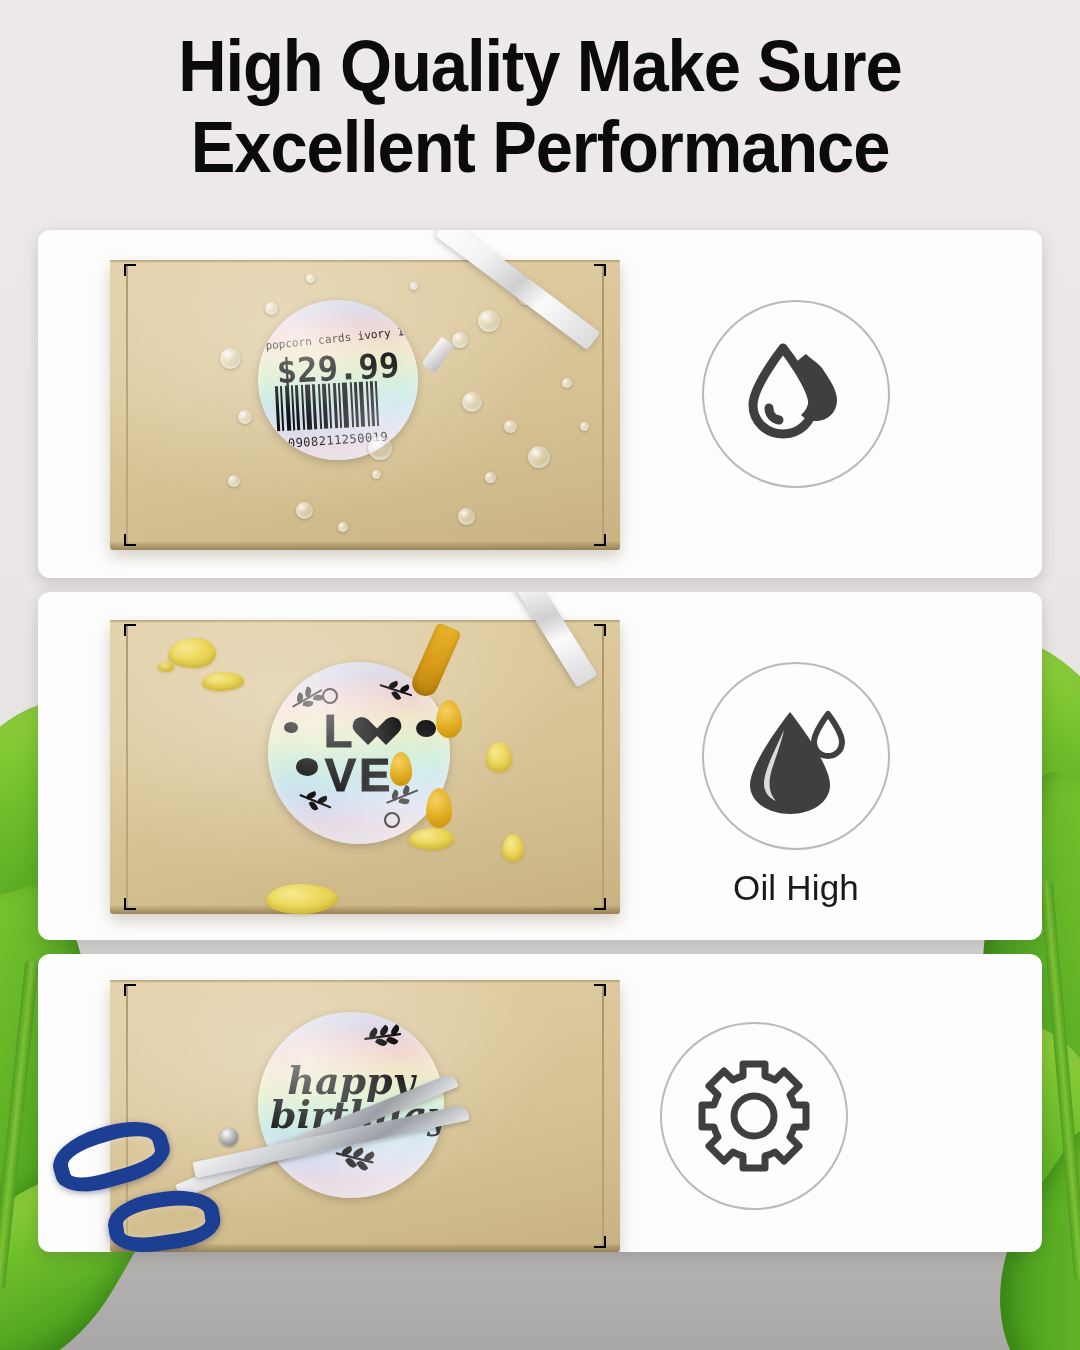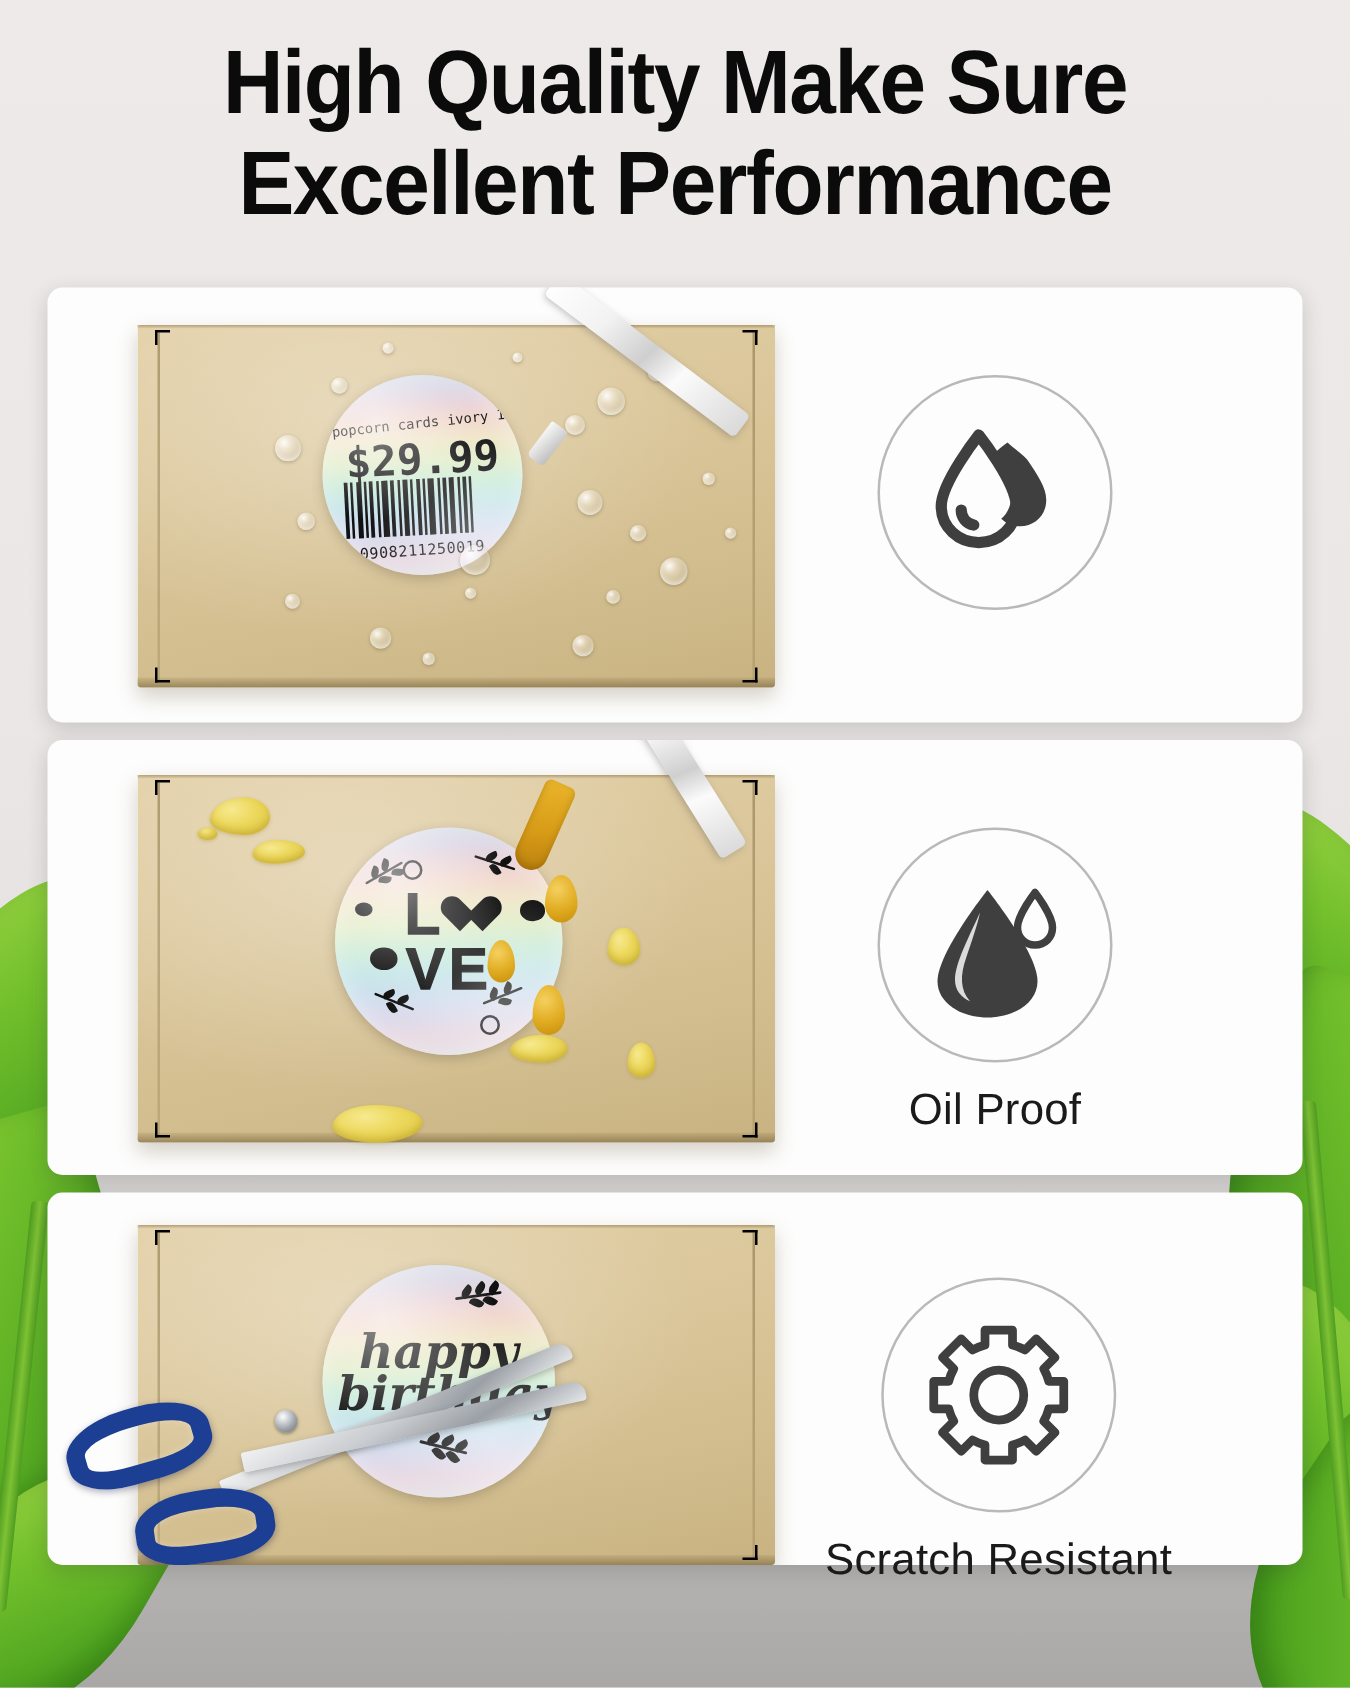--- a/index.html
+++ b/index.html
@@ -513,21 +513,21 @@
 </div>
 
 <div class="feature" id="feature-2">
   <div class="icon-circle">
     <svg width="120" height="120" viewBox="0 0 120 120">
       <path d="M92 18 C92 18 78 36 78 46 C78 54 84 60 92 60 C100 60 106 54 106 46 C106 36 92 18 92 18 Z" fill="none" stroke="#3f3f3f" stroke-width="6" stroke-linejoin="round"></path>
       <path d="M54 16 C54 16 14 66 14 89 C14 106 32 118 54 118 C76 118 94 106 94 89 C94 66 54 16 54 16 Z" fill="#3f3f3f"></path>
       <path d="M48 34 C40 52 28 74 28 88 C28 96 33 102 40 105 C32 96 32 84 37 70 C41 58 46 44 48 34 Z" fill="#f7f7f7" opacity=".85"></path>
     </svg>
   </div>
-  <div class="feature-label">Oil Proof</div>
+  <div class="feature-label">Oil High</div>
 </div>
 
 <div class="panel" id="panel-3">
   <div class="panel-clip">
     <div class="box" style="left:72px; top:26px; width:510px; height:272px;">
       <div class="box-flap-top"></div>
         <div class="box-flap-bot"></div>
       <div class="box-score-l"></div>
         <div class="box-score-r"></div>
       <div class="box-corner bc-tl"></div>
@@ -567,14 +567,13 @@
   </div>
 </div>
 
 <div class="feature" id="feature-3">
   <div class="icon-circle">
     <svg width="120" height="120" viewBox="0 0 120 120">
       <path d="M49 8 h22 v12 a42 42 0 0 1 10 4 l9 -9 l15 15 l-9 9 a42 42 0 0 1 4 10 h12 v22 h-12 a42 42 0 0 1 -4 10 l9 9 l-15 15 l-9 -9 a42 42 0 0 1 -10 4 v12 h-22 v-12 a42 42 0 0 1 -10 -4 l-9 9 l-15 -15 l9 -9 a42 42 0 0 1 -4 -10 h-12 v-22 h12 a42 42 0 0 1 4 -10 l-9 -9 l15 -15 l9 9 a42 42 0 0 1 10 -4 z" fill="none" stroke="#3f3f3f" stroke-width="7" stroke-linejoin="round"></path>
       <circle cx="60" cy="60" r="20" fill="none" stroke="#3f3f3f" stroke-width="7"></circle>
     </svg>
   </div>
-  <div class="feature-label">Scratch Resistant</div>
 </div>
 
 </body></html>

